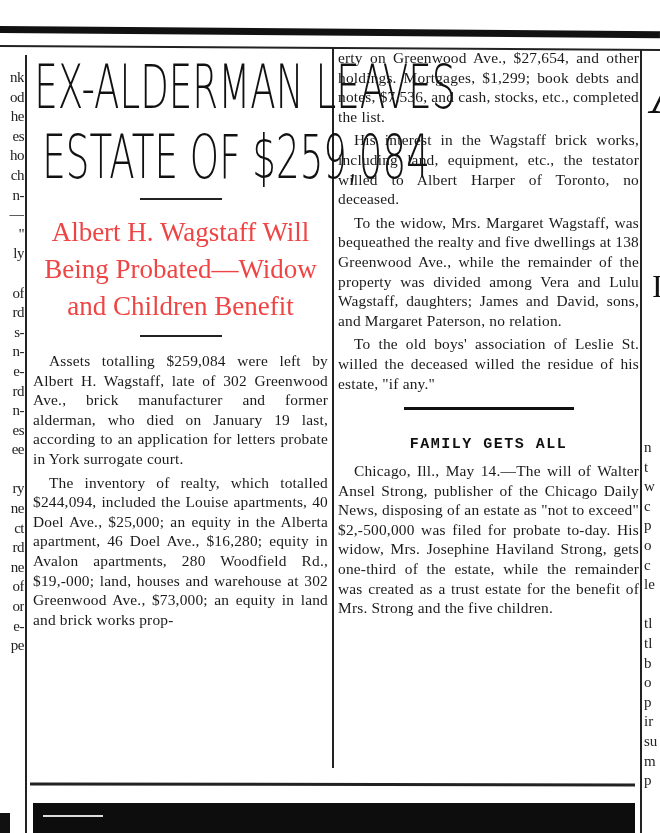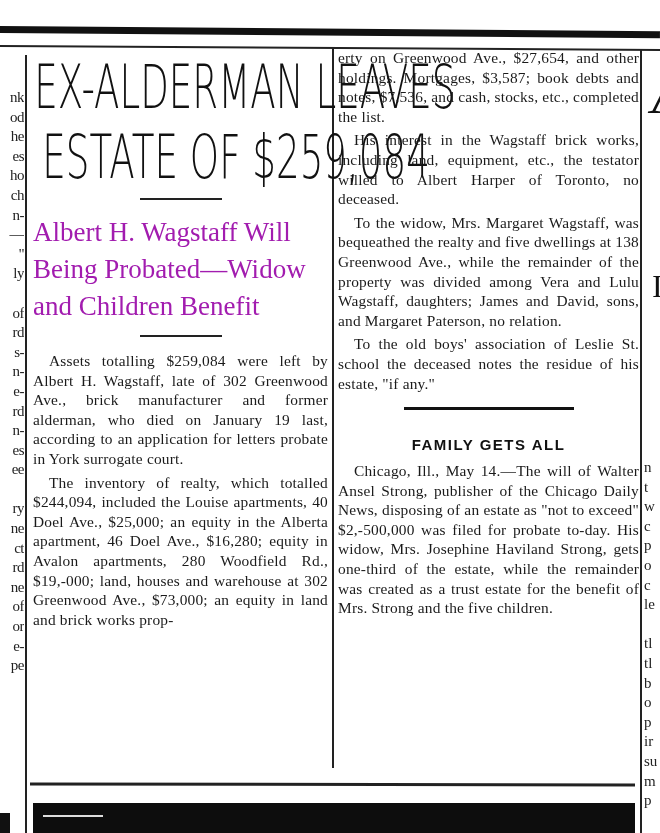--- a/index.html
+++ b/index.html
@@ -1,34 +1,34 @@
 <!DOCTYPE html>
 <html><head>
 <meta charset="utf-8">
 <style>
   html, body { margin:0; padding:0; background:#ffffff; }
   body { width:660px; height:833px; position:relative; overflow:hidden; color:#111; font-family:"DejaVu Serif", serif; }
   .rule-top1 { position:absolute; left:0; top:26px; width:660px; height:7px; background:#111; transform:rotate(0.45deg); transform-origin:left top; }
   .rule-top2 { position:absolute; left:0; top:45px; width:660px; height:2px; background:#222; transform:rotate(0.35deg); transform-origin:left top; }
   .vrule { position:absolute; width:1.5px; background:#222; }
-  .frag { position:absolute; font-family:"Liberation Serif", serif; font-size:15px; line-height:19.6px; color:#222; white-space:pre;margin-top:20px; }
+  .frag { position:absolute; font-family:"Liberation Serif", serif; font-size:15px; line-height:19.6px; color:#222; white-space:pre; }
   .frag.left { left:0; top:68px; width:24px; overflow:hidden; text-align:right; letter-spacing:-0.5px; }
   .frag.right { left:644px; width:18px; overflow:hidden; }
   .col { position:absolute; }
   #col1 { left:33px; top:56px; width:295px; }
   #col2 { left:338px; top:48px; width:301px; }
   .headline { font-family:"DejaVu Sans", sans-serif; font-weight:300; text-align:center; color:#111; transform:scaleX(0.62); transform-origin:center top; letter-spacing:0px; }
   .hl1 { font-size:60px; line-height:62px; width:470px; margin-left:-88px; white-space:nowrap; }
   .hl2 { font-size:60px; line-height:62px; width:470px; margin-left:-80px; white-space:nowrap; margin-top:8px; }
   .dash { height:2px; background:#222; margin:0 auto; }
-  .subhead { font-family:"Liberation Serif", serif; font-size:27px; line-height:37px; text-align:left; color:#a21caf; margin:14px 0 10px; }
+  .subhead { font-family:"Liberation Serif", serif; font-size:27px; line-height:37px; text-align:center; color:#ef4444; margin:14px 0 10px; }
   .body { font-family:"Liberation Serif", serif; font-size:15.4px; line-height:19.6px; text-align:justify; color:#1a1a1a; margin:0; letter-spacing:0.2px; }
   .body.indent { text-indent:16px; }
   .body + .body { margin-top:4px; }
-  .subhead2 { font-family:Liberation Sans, sans-serif; font-weight:bold; font-size:15px; letter-spacing:1.5px; text-align:center; margin:26px 0 8px; color:#111; }
+  .subhead2 { font-family:Liberation Mono, monospace; font-weight:bold; font-size:15px; letter-spacing:1.5px; text-align:center; margin:26px 0 8px; color:#111; }
   .dash2 { height:3px; background:#111; width:170px; margin:14px auto 0; }
   .bottom-rule { position:absolute; left:30px; top:783px; width:605px; height:3px; background:#222; transform:rotate(0.1deg); }
   .photo-band { position:absolute; left:33px; top:803px; width:602px; height:30px; background:#0d0d0d; }
   .photo-inner { position:absolute; left:10px; top:12px; width:60px; height:2px; background:#ddd; }
   .frag-box { position:absolute; left:0; top:813px; width:10px; height:20px; background:#111; }
   .big-letter { position:absolute; font-family:"Liberation Serif", serif; color:#111; }
 </style>
 </head>
 <body>
 
@@ -95,24 +95,24 @@
   <div class="headline hl1">EX-ALDERMAN LEAVES</div>
   <div class="headline hl2">ESTATE OF $259,084</div>
   <div class="dash" style="width:82px; margin-top:10px;"></div>
   <div class="subhead">Albert H. Wagstaff Will Being Probated—Widow and Children Benefit</div>
   <div class="dash" style="width:82px; margin-bottom:14px;"></div>
   <p class="body indent">Assets totalling $259,084 were left by Albert H. Wagstaff, late of 302 Greenwood Ave., brick manufacturer and former alderman, who died on January 19 last, according to an application for letters probate in York surrogate court.</p>
   <p class="body indent">The inventory of realty, which totalled $244,094, included the Louise apartments, 40 Doel Ave., $25,000; an equity in the Alberta apartment, 46 Doel Ave., $16,280; equity in Avalon apartments, 280 Woodfield Rd., $19,-000; land, houses and warehouse at 302 Greenwood Ave., $73,000; an equity in land and brick works prop-</p>
 </div>
 
 <div class="col" id="col2">
-  <p class="body">erty on Greenwood Ave., $27,654, and other holdings. Mortgages, $3,587; book debts and notes, $7,536, and cash, stocks, etc., completed the list.</p>
+  <p class="body">erty on Greenwood Ave., $27,654, and other holdings. Mortgages, $1,299; book debts and notes, $7,536, and cash, stocks, etc., completed the list.</p>
   <p class="body indent">His interest in the Wagstaff brick works, including land, equipment, etc., the testator willed to Albert Harper of Toronto, no deceased.</p>
   <p class="body indent">To the widow, Mrs. Margaret Wagstaff, was bequeathed the realty and five dwellings at 138 Greenwood Ave., while the remainder of the property was divided among Vera and Lulu Wagstaff, daughters; James and David, sons, and Margaret Paterson, no relation.</p>
-  <p class="body indent">To the old boys' association of Leslie St. school the deceased notes the residue of his estate, "if any."</p>
+  <p class="body indent">To the old boys' association of Leslie St. willed the deceased willed the residue of his estate, "if any."</p>
   <div class="dash2"></div>
   <div class="subhead2">FAMILY GETS ALL</div>
   <p class="body indent">Chicago, Ill., May 14.—The will of Walter Ansel Strong, publisher of the Chicago Daily News, disposing of an estate as "not to exceed" $2,-500,000 was filed for probate to-day. His widow, Mrs. Josephine Haviland Strong, gets one-third of the estate, while the remainder was created as a trust estate for the benefit of Mrs. Strong and the five children.</p>
 </div>
 
 <div class="bottom-rule"></div>
 <div class="photo-band">
   <div class="photo-inner"></div>
 </div>
 <div class="frag-box"></div>

